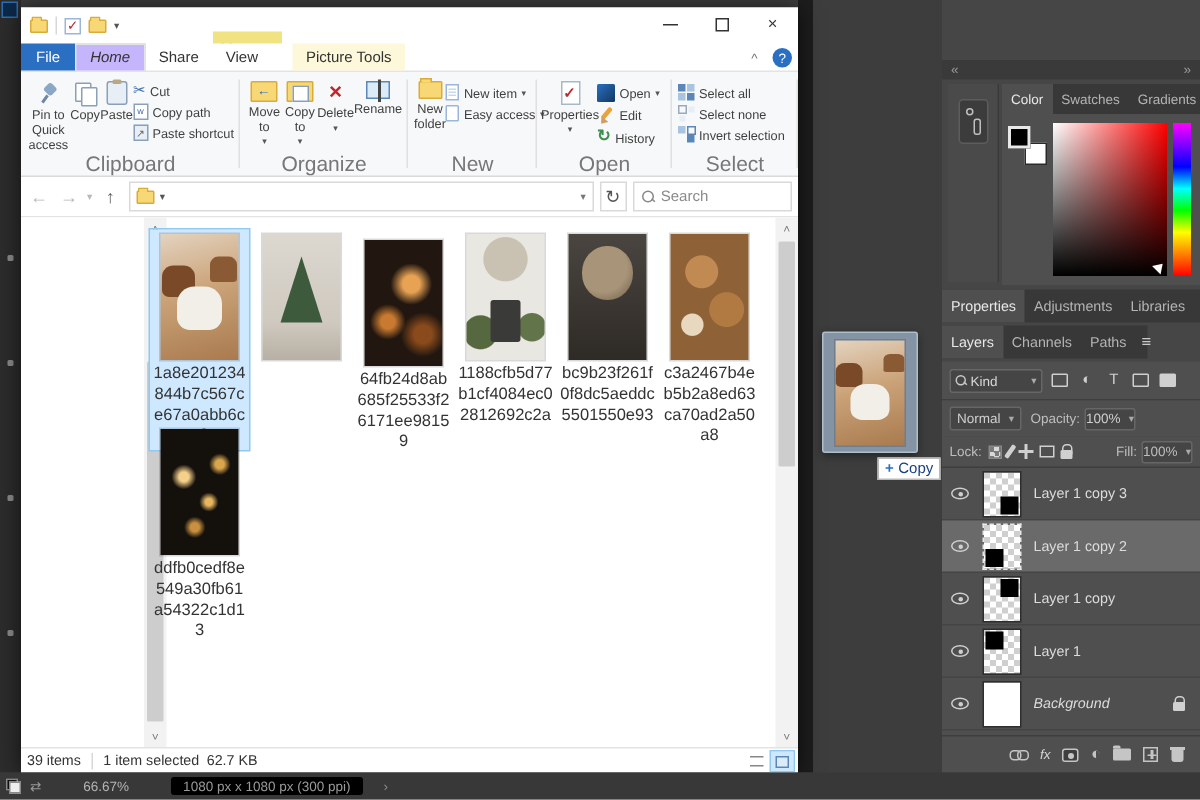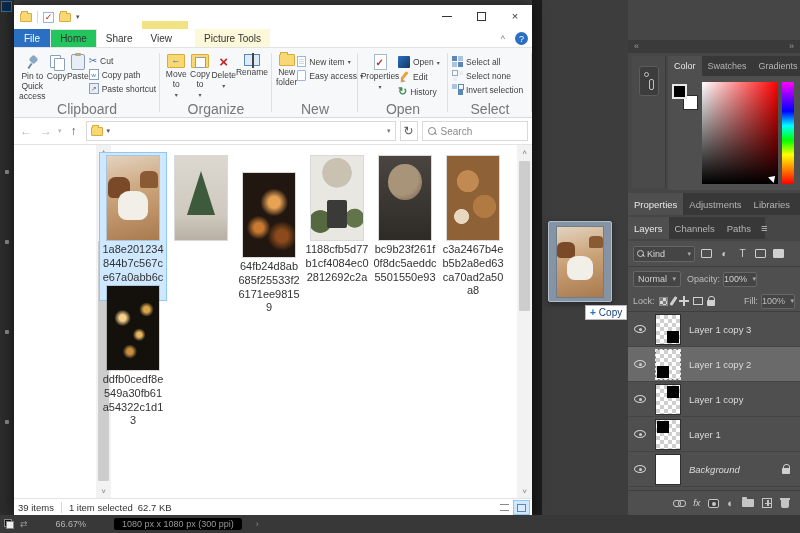--- a/index.html
+++ b/index.html
@@ -129,21 +129,21 @@
   .qat-caret { color:#555; font-size:7px; }
   .manage-tab { position:absolute; left:128px; top:16px; width:46px; height:24px; background:#f1e282; display:flex; align-items:center; justify-content:center; font-size:10px; color:#3a3a3a; }
   .captions { position:absolute; right:0; top:0; display:flex; }
   .cap-btn { width:34px; height:22px; display:flex; align-items:center; justify-content:center; color:#333; font-size:11px; }
   .cap-btn .maxbox { width:9px; height:9px; border:1px solid #333; }
   .cap-btn .minline { width:10px; height:1px; background:#333; }
 
   .tabrow { position:relative; height:19px; background:#fff; border-bottom:1px solid #e3e3e3; display:flex; align-items:stretch; font-size:10px; }
   .tab { padding:0 9px; display:flex; align-items:center; color:#333; }
   .tab.file { background:#2a6fc2; color:#fff; padding:0 10px; }
-  .tab.home { border:1px solid #e3e3e3; border-bottom:none; background:#22c55e; }
+  .tab.home { border:1px solid #e3e3e3; border-bottom:none; background:#c4b5fd;font-style:italic; }
   .tab.picture { background:#fdf8da; margin-left:14px; }
   .tab-right { position:absolute; right:4px; top:0; height:19px; display:flex; align-items:center; gap:10px; }
   .chev-up { color:#777; font-size:9px; }
   .help-circle { width:13px; height:13px; background:#2a6fc2; color:#fff; border-radius:50%; font-size:9px; display:flex; align-items:center; justify-content:center; }
 
   .ribbon { position:relative; height:70px; background:#f7f8f9; border-bottom:1px solid #dadada; display:flex; }
   .rgroup { position:relative; height:100%; display:flex; padding:3px 4px 12px 4px; }
   .rgroup::after { content:""; position:absolute; right:0; top:5px; bottom:5px; width:1px; background:#e0e0e0; }
   .rgroup-label { position:absolute; left:0; right:0; bottom:0; text-align:center; font-size:14px; color:#777;margin-top:20px; }
   .big-btn { width:38px; display:flex; flex-direction:column; align-items:center; justify-content:flex-start; gap:2px; padding-top:3px; text-align:center; font-size:8.5px; color:#3f3f3f; line-height:1.15; }
@@ -572,21 +572,21 @@
       </div>
 
       <div class="filegrid">
         <div class="fitem sel" style="left:0;top:0">
           <div class="fthumb t1"></div>
           <div class="fname">1a8e201234844b7c567ce67a0abb6ca8</div>
         </div>
         <div class="fitem" style="left:68px;top:0">
           <div class="fthumb t2"></div>
         </div>
-        <div class="fitem" style="left:136px;top:17px">
+        <div class="fitem" style="left:136px;top:4px">
           <div class="fthumb t3"></div>
           <div class="fname">64fb24d8ab685f25533f26171ee98159</div>
         </div>
         <div class="fitem" style="left:204px;top:0">
           <div class="fthumb t4"></div>
           <div class="fname">1188cfb5d77b1cf4084ec02812692c2a</div>
         </div>
         <div class="fitem" style="left:272px;top:0">
           <div class="fthumb t5"></div>
           <div class="fname">bc9b23f261f0f8dc5aeddc5501550e93</div>

